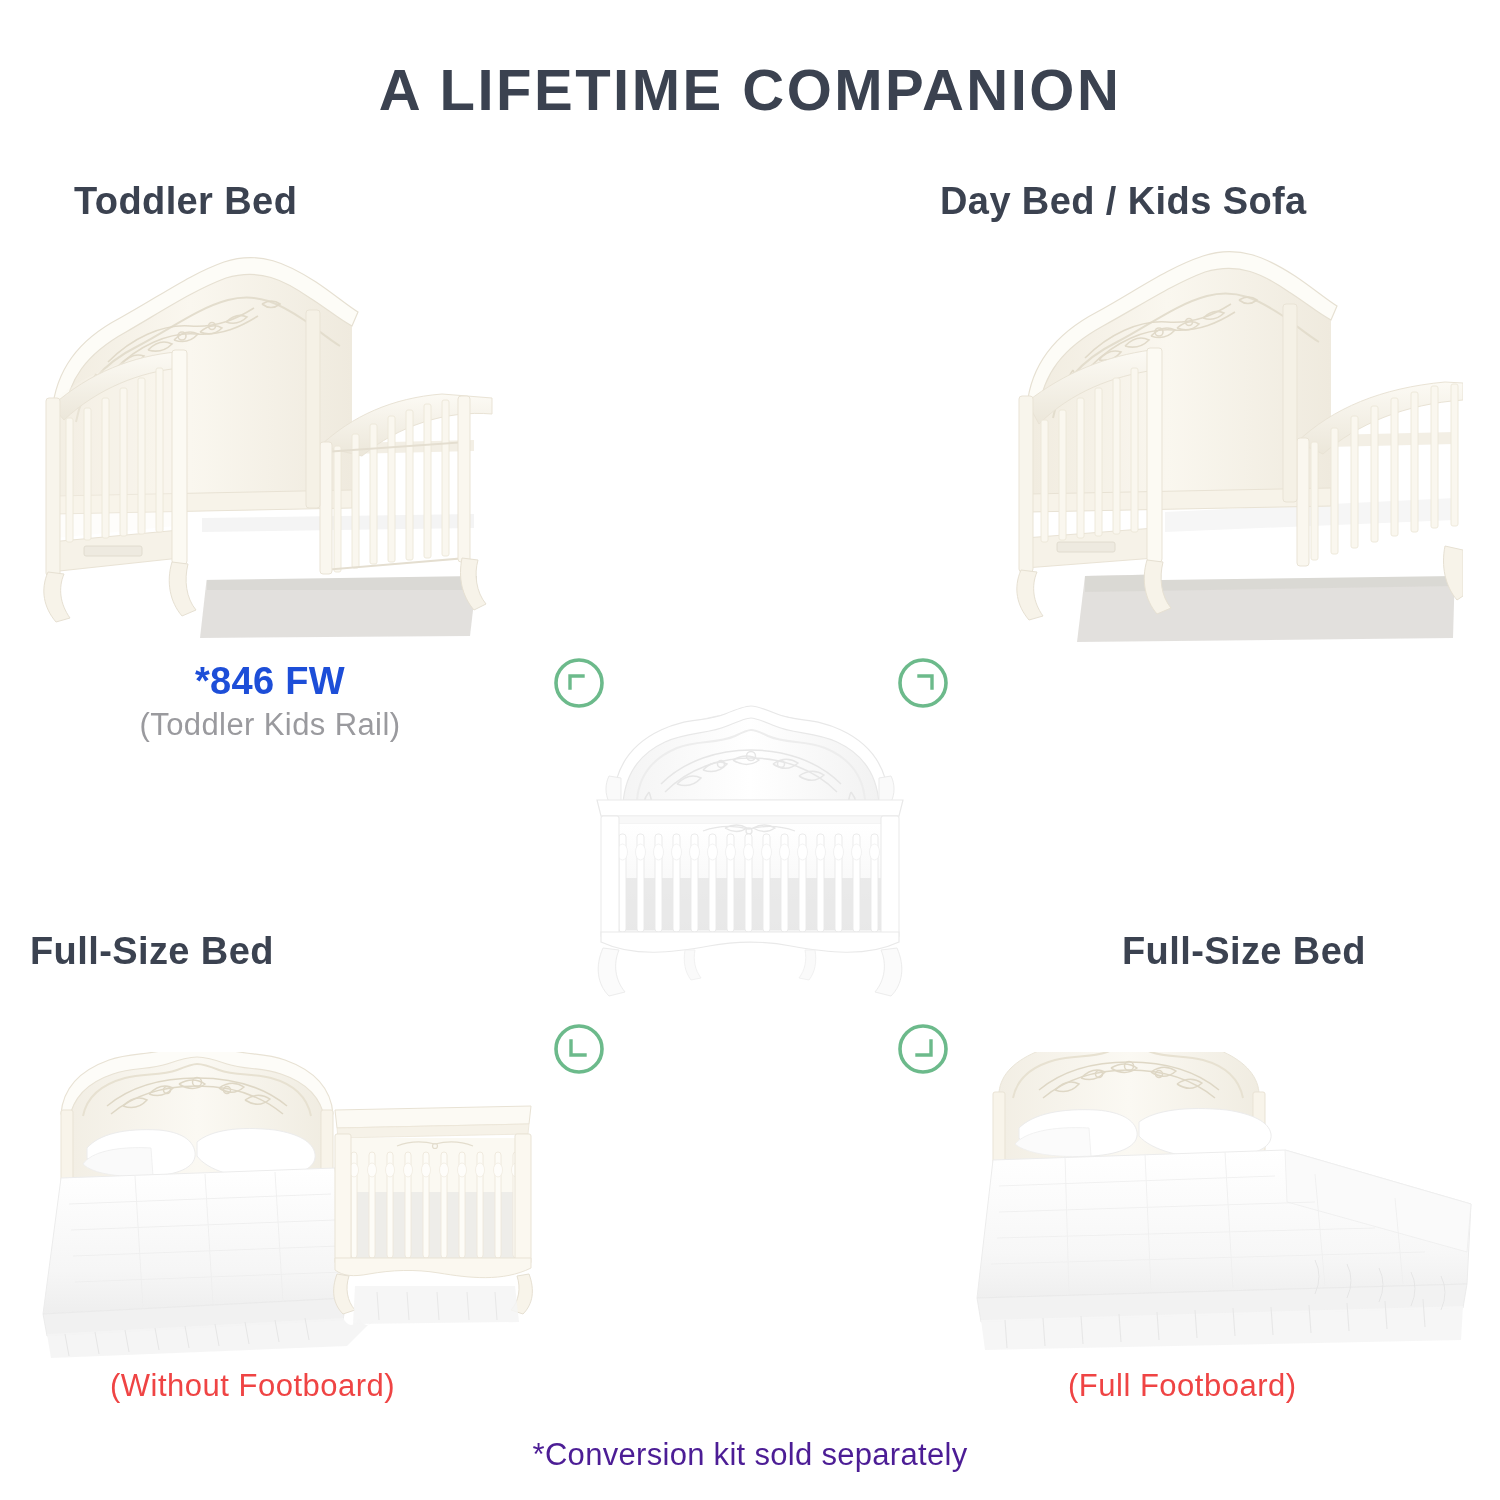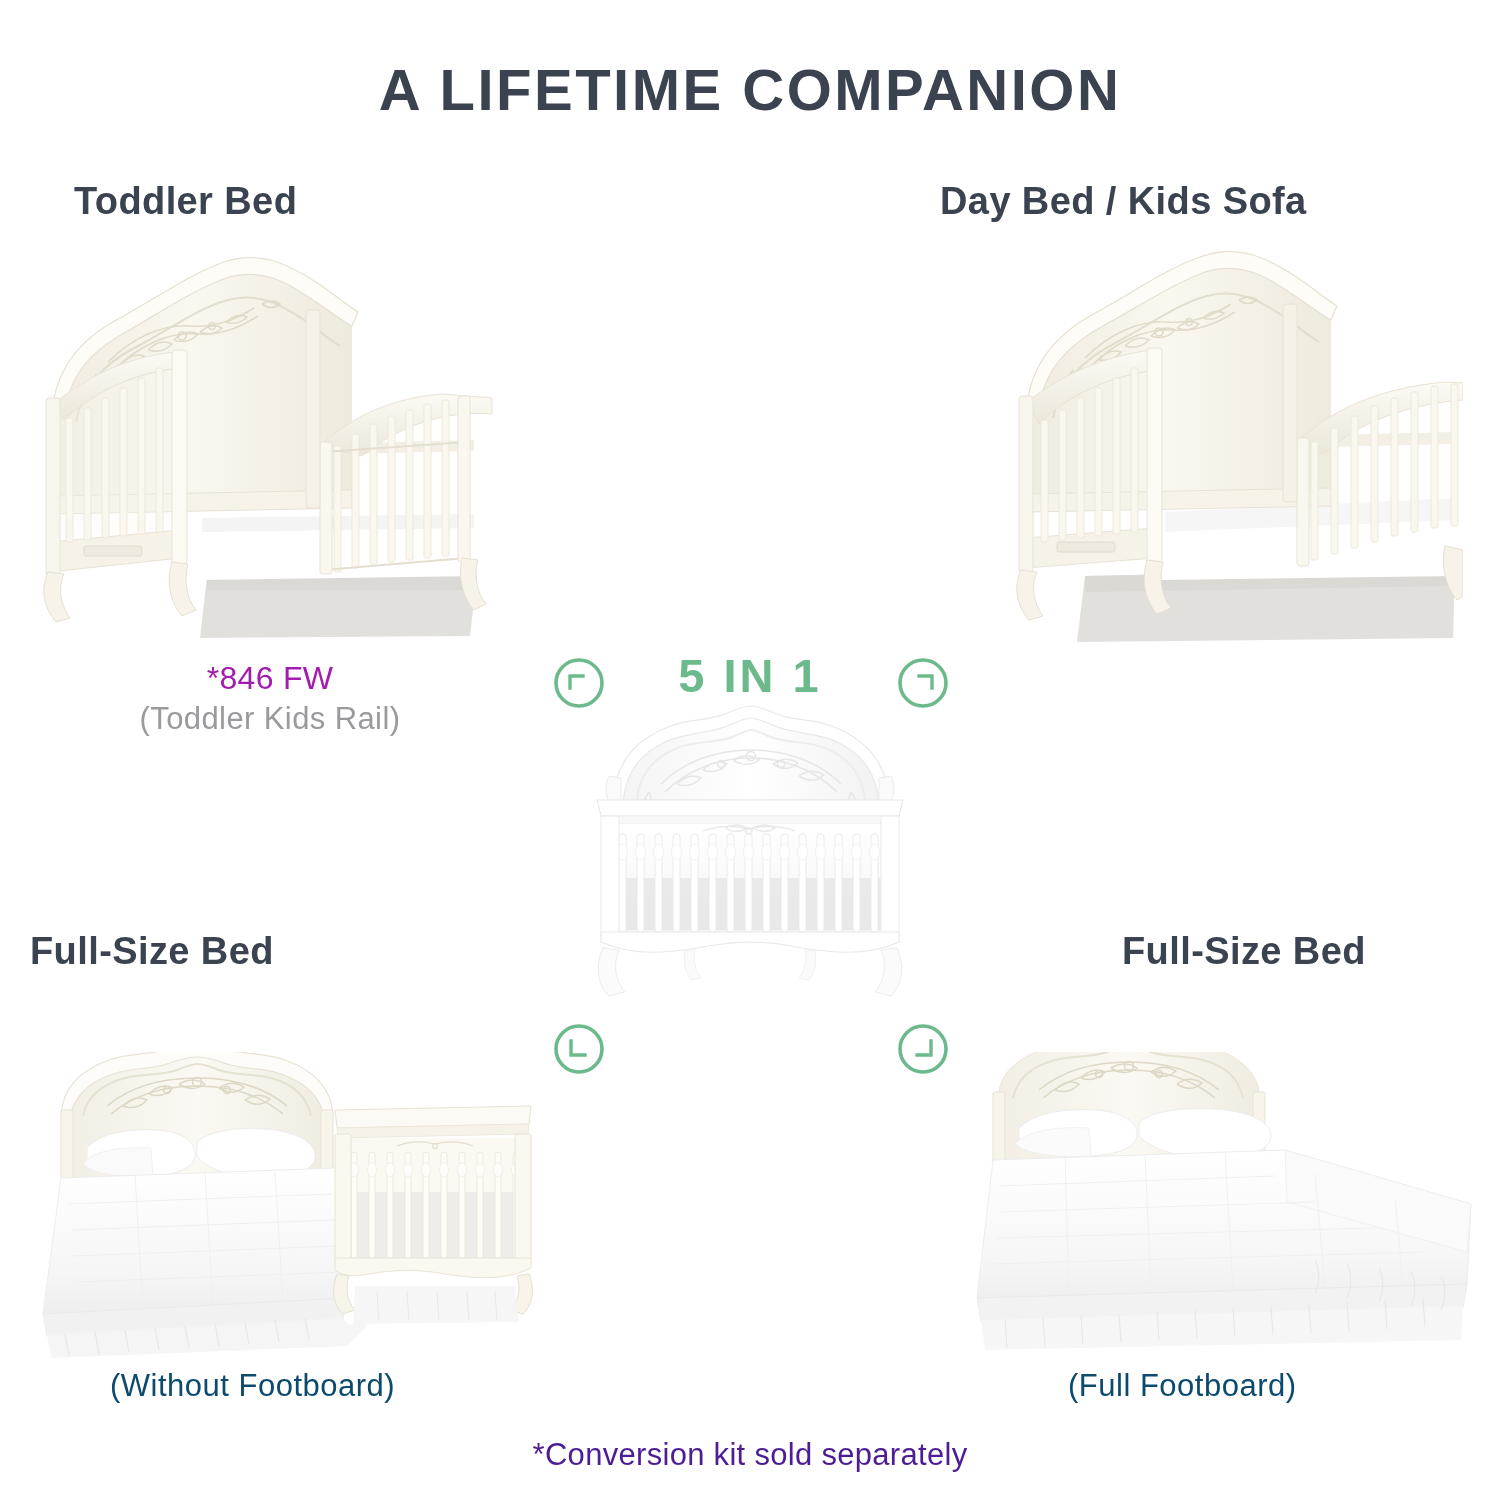--- a/index.html
+++ b/index.html
@@ -43,41 +43,41 @@
     white-space: nowrap;
   }
   #h-toddler     { top: 180px;  left: 74px; }
   #h-daybed      { top: 180px;  left: 940px; }
   #h-full-left   { top: 930px;  left: 30px; }
   #h-full-right  { top: 930px;  left: 1122px; }
 
   
   .caption-block { position: absolute; text-align: center; }
   .cap-code {
-    font-size: 32px;
-    font-weight: normal;
-    color: #a21caf;
+    font-size: 38px;
+    font-weight: bold;
+    color: #1d4ed8;
     letter-spacing: 0.3px;
     line-height: 1.05;
   }
   .cap-sub {
     font-size: 31px;
     font-weight: 300;
     color: #9a9a9e;
     letter-spacing: 0.4px;
     line-height: 1.5;
   }
   #cap-846 { top: 662px; left: 30px;  width: 480px; }
   #cap-853 { top: 1168px; left: 510px; width: 500px; }
 
   .soft-note {
     position: absolute;
     font-size: 31px;
     font-weight: 300;
-    color: #0c4a6e;
+    color: #ef4444;
     letter-spacing: 0.5px;
     white-space: nowrap;
   }
   #note-without { top: 1368px; left: 110px; }
   #note-with    { top: 1368px; left: 1068px; }
 
   .footnote {
     position: absolute;
     top: 1437px;
     left: 0;
@@ -705,21 +705,20 @@
       <g stroke="#e4e4e4" stroke-width="1" fill="none" opacity="0.9">
         <path d="M360 208 q 8 16 0 34"></path>
         <path d="M392 212 q 8 16 0 34"></path>
         <path d="M424 216 q 8 16 0 34"></path>
         <path d="M456 220 q 8 16 0 34"></path>
         <path d="M486 224 q 8 16 0 34"></path>
       </g>
     </svg>
   </div>
 
-  <div class="five-in-one">5 IN 1</div>
 
   <div class="corner-icon" id="icon-tl">
     <svg viewBox="0 0 54 54" xmlns="http://www.w3.org/2000/svg">
       <circle cx="27" cy="27" r="23" fill="none" stroke="#6cba8b" stroke-width="3.6"></circle>
       <path d="M18 32 L18 20 L31 20" fill="none" stroke="#6cba8b" stroke-width="3.4" stroke-linecap="square" stroke-linejoin="miter"></path>
     </svg>
   </div>
 
   <div class="corner-icon" id="icon-tr">
     <svg viewBox="0 0 54 54" xmlns="http://www.w3.org/2000/svg">

